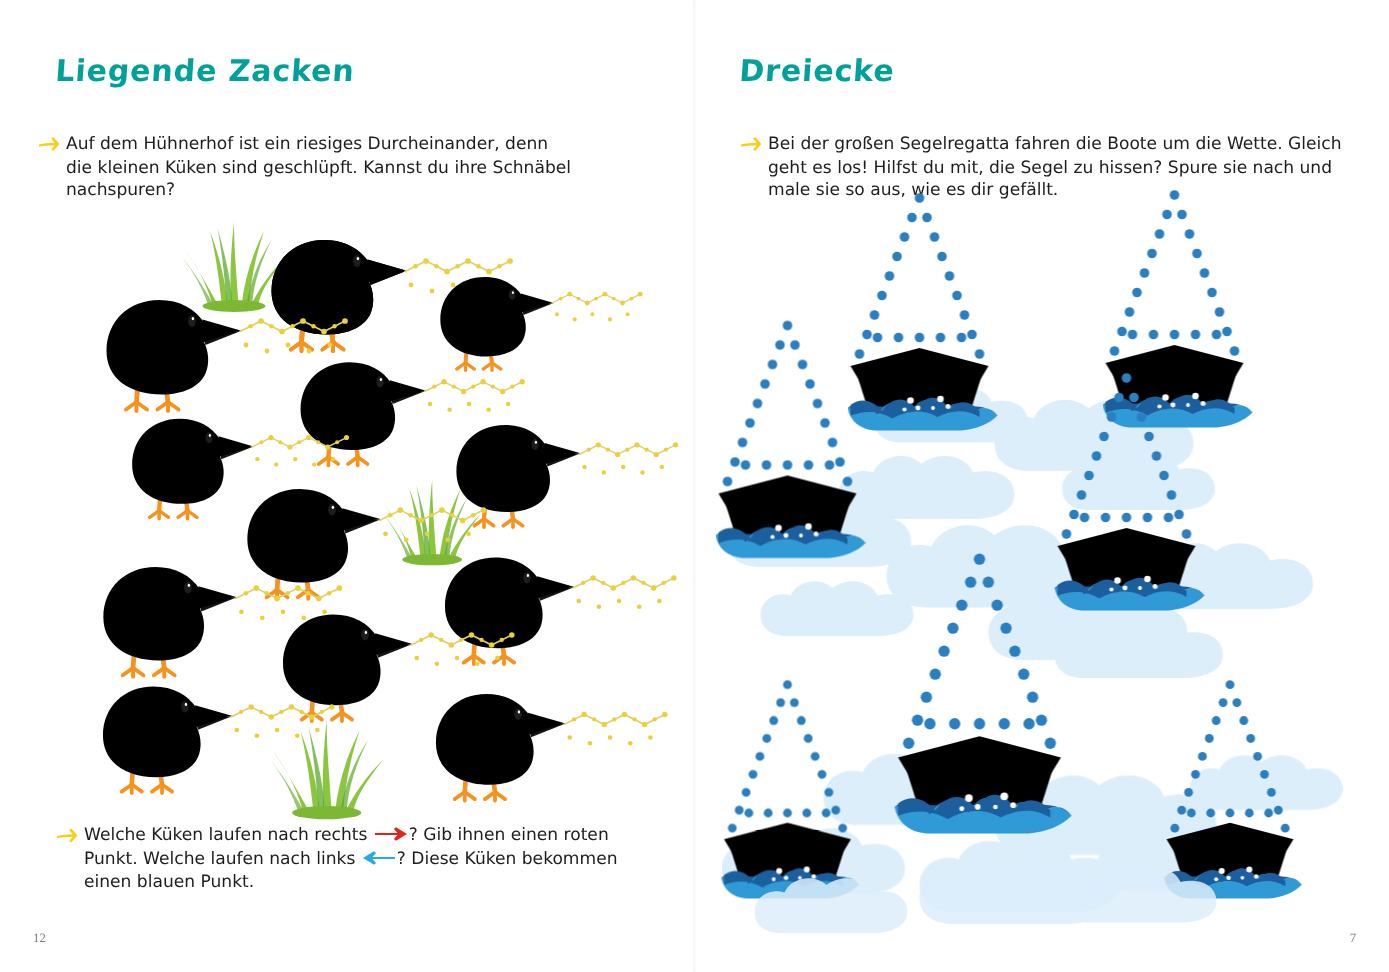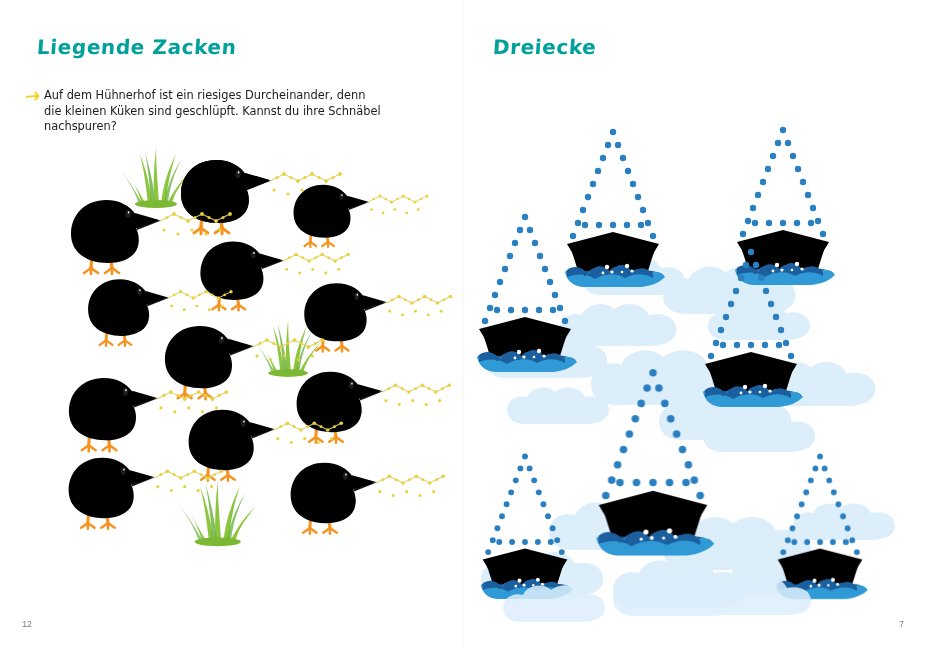--- a/index.html
+++ b/index.html
@@ -44,21 +44,21 @@
     width:14px;height:12px;
   }
   .instr-1{left:44px;top:88px;width:340px;}
   .instr-2{left:512px;top:88px;width:390px;}
   .instr-3{left:56px;top:549px;width:360px;}
 
   .inline-arrow{display:inline-block;vertical-align:-1px;margin:0 1px;}
 
   .pgnum{
     position:absolute;bottom:18px;font-size:8.5px;color:#7b7b7b;
-    font-family:Liberation Mono, monospace;
+    font-family:Liberation Serif, serif;
   }
   .pg-left{left:22px;}
   .pg-right{right:22px;}
 
   .art{position:absolute;left:0;top:0;width:463px;height:648px;pointer-events:none;}
   svg{display:block;overflow:visible;}
 </style>
 </head>
 <body>
 
@@ -266,28 +266,43 @@
       <g data-name="chick-12" transform="translate(282,455) scale(0.96)">
           <g class="c yellow brownwing">
             <use href="#chick"></use>
           </g>
         </g>
       <g data-name="chick-trail-12" transform="translate(376,483) scale(0.96)">
           <use href="#trail"></use>
         </g>
     </svg>
 
+    <div class="instr instr-3" data-name="left-page-instruction-bottom">
+      <svg class="arrow" viewBox="0 0 14 12" data-name="bullet-arrow-icon">
+        <path d="M0 6.3 C3 5.6 6.5 5.2 10.4 5.1 L8.1 2.4 L9.5 1.3 L13.6 6.0 L9.5 10.7 L8.1 9.6 L10.4 6.9 C6.5 7.0 3 7.2 0 7.9 Z" fill="#f5d016"></path>
+      </svg><span data-name="bottom-text-part-1">Welche Küken laufen nach rechts </span><svg class="inline-arrow" width="22" height="10" viewBox="0 0 22 10" data-name="right-arrow-red-icon">
+          <path d="M0 4.3 L15 4.3 L12.6 1.6 L14 0.5 L21.3 5 L14 9.5 L12.6 8.4 L15 5.7 L0 5.7 Z" fill="#e2231a"></path>
+        </svg><span data-name="bottom-text-part-2">? Gib ihnen einen roten Punkt. Welche laufen nach links </span><svg class="inline-arrow" width="22" height="10" viewBox="0 0 22 10" data-name="left-arrow-blue-icon">
+          <path d="M21.3 4.3 L6.3 4.3 L8.7 1.6 L7.3 0.5 L0 5 L7.3 9.5 L8.7 8.4 L6.3 5.7 L21.3 5.7 Z" fill="#29a9e0"></path>
+        </svg><span data-name="bottom-text-part-3">? Diese Küken bekommen einen blauen Punkt.</span>
+    </div>
 
     <div class="pgnum pg-left" data-name="page-number-left">12</div>
   </div>
 
   <div class="page page-right" data-name="right-page">
 
     <div class="heading heading-right" style="left:30px;" data-name="right-page-heading">Dreiecke</div>
 
+    <div class="instr instr-2" style="left:49px;" data-name="right-page-instruction-top">
+      <svg class="arrow" viewBox="0 0 14 12" data-name="bullet-arrow-icon">
+        <path d="M0 6.3 C3 5.6 6.5 5.2 10.4 5.1 L8.1 2.4 L9.5 1.3 L13.6 6.0 L9.5 10.7 L8.1 9.6 L10.4 6.9 C6.5 7.0 3 7.2 0 7.9 Z" fill="#f5d016"></path>
+      </svg>
+      <span data-name="right-instruction-text">Bei der großen Segelregatta fahren die Boote um die Wette. Gleich geht es los! Hilfst du mit, die Segel zu hissen? Spure sie nach und male sie so aus, wie es dir gefällt.</span>
+    </div>
 
     <svg class="art" viewBox="0 0 463 648" data-name="sailboat-regatta-illustration">
       <defs>
 
         <g id="cloudblob">
           <path d="M0 26 C0 16 10 10 20 13 C24 3 40 0 48 8 C58 0 74 3 78 13
                    C92 10 102 16 102 26 C102 35 92 40 78 40 L18 40 C6 40 0 34 0 26 Z" fill="#dceefb"></path>
         </g>
 
         <g id="boat">

